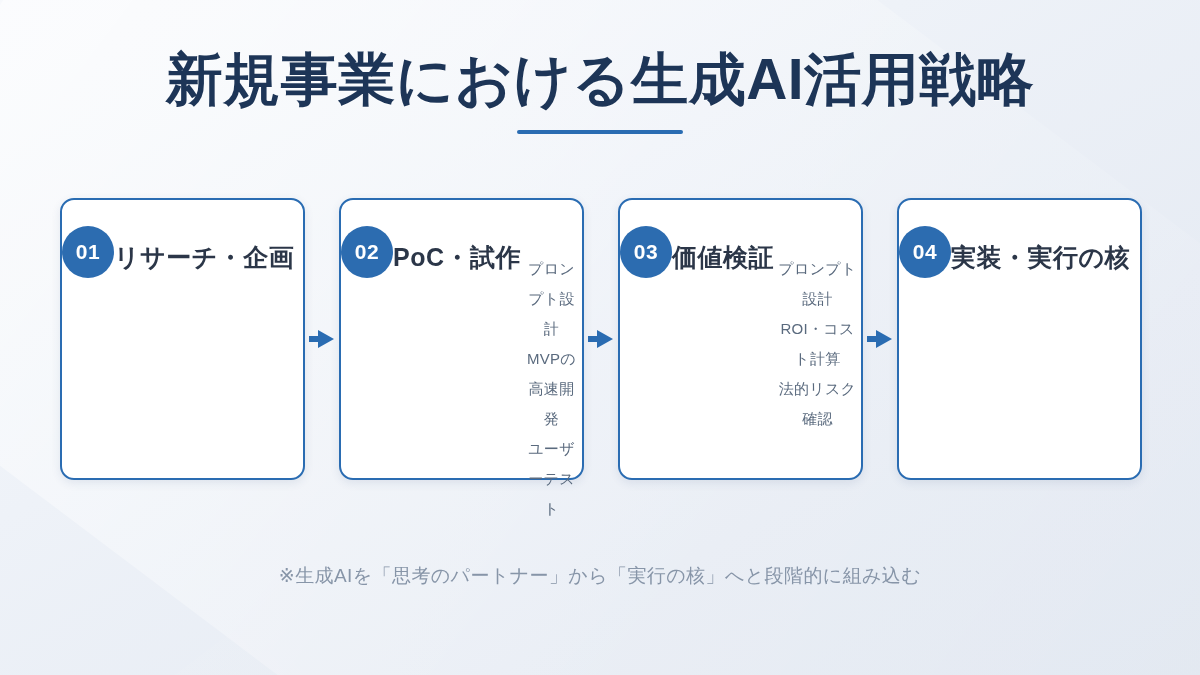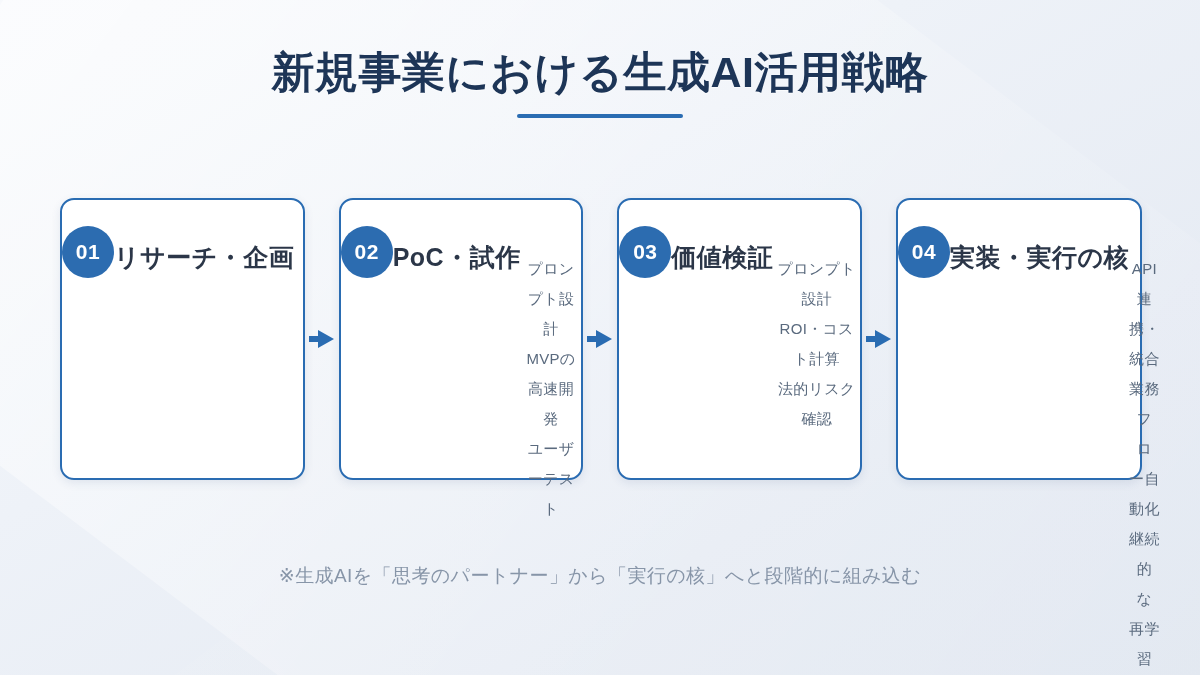--- a/index.html
+++ b/index.html
@@ -49,21 +49,21 @@
   
   .title-block {
     position: absolute;
     top: 48px;
     left: 0;
     width: 1200px;
     text-align: center;
   }
   .slide-title {
     margin: 0;
-    font-size: 43px;
+    font-size: 57px;
     font-weight: 700;
     letter-spacing: 0.5px;
     color: #1d3557;
     line-height: 1.12;
     text-shadow: 0 1px 0 rgba(255,255,255,0.6);
   }
   .title-rule {
     margin: 18px auto 0 auto;
     width: 166px;
     height: 4px;
@@ -212,24 +212,19 @@
 
     <div class="arrow">
       <svg width="30" height="24" viewBox="0 0 30 24" aria-hidden="true">
         <path d="M2 9 H11 V3 L27 12 L11 21 V15 H2 Z" fill="#2a6cb2"></path>
       </svg>
     </div>
 
     <div class="card">
       <div class="badge">04</div>
       <div class="card-title">実装・実行の核</div>
-      <div class="card-lines">
-        <span class="card-line">API連携・統合</span>
-        <span class="card-line">業務フロー自動化</span>
-        <span class="card-line">継続的な再学習</span>
-      </div>
     </div>
 
   </div>
 
   <div class="footnote">※生成AIを「思考のパートナー」から「実行の核」へと段階的に組み込む</div>
 
 </div>
 
 </body></html>

